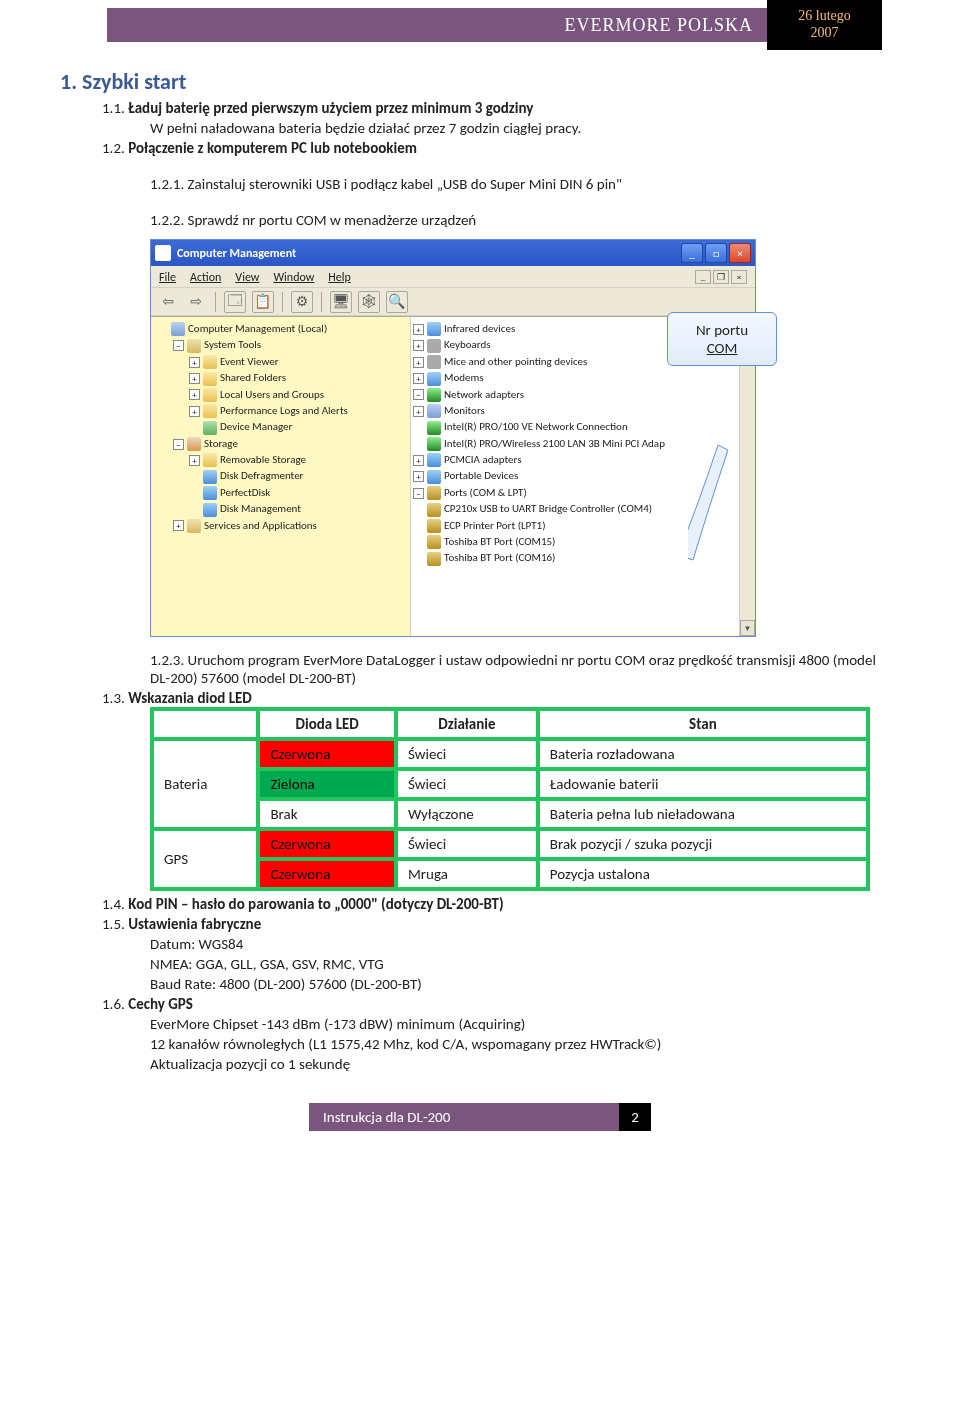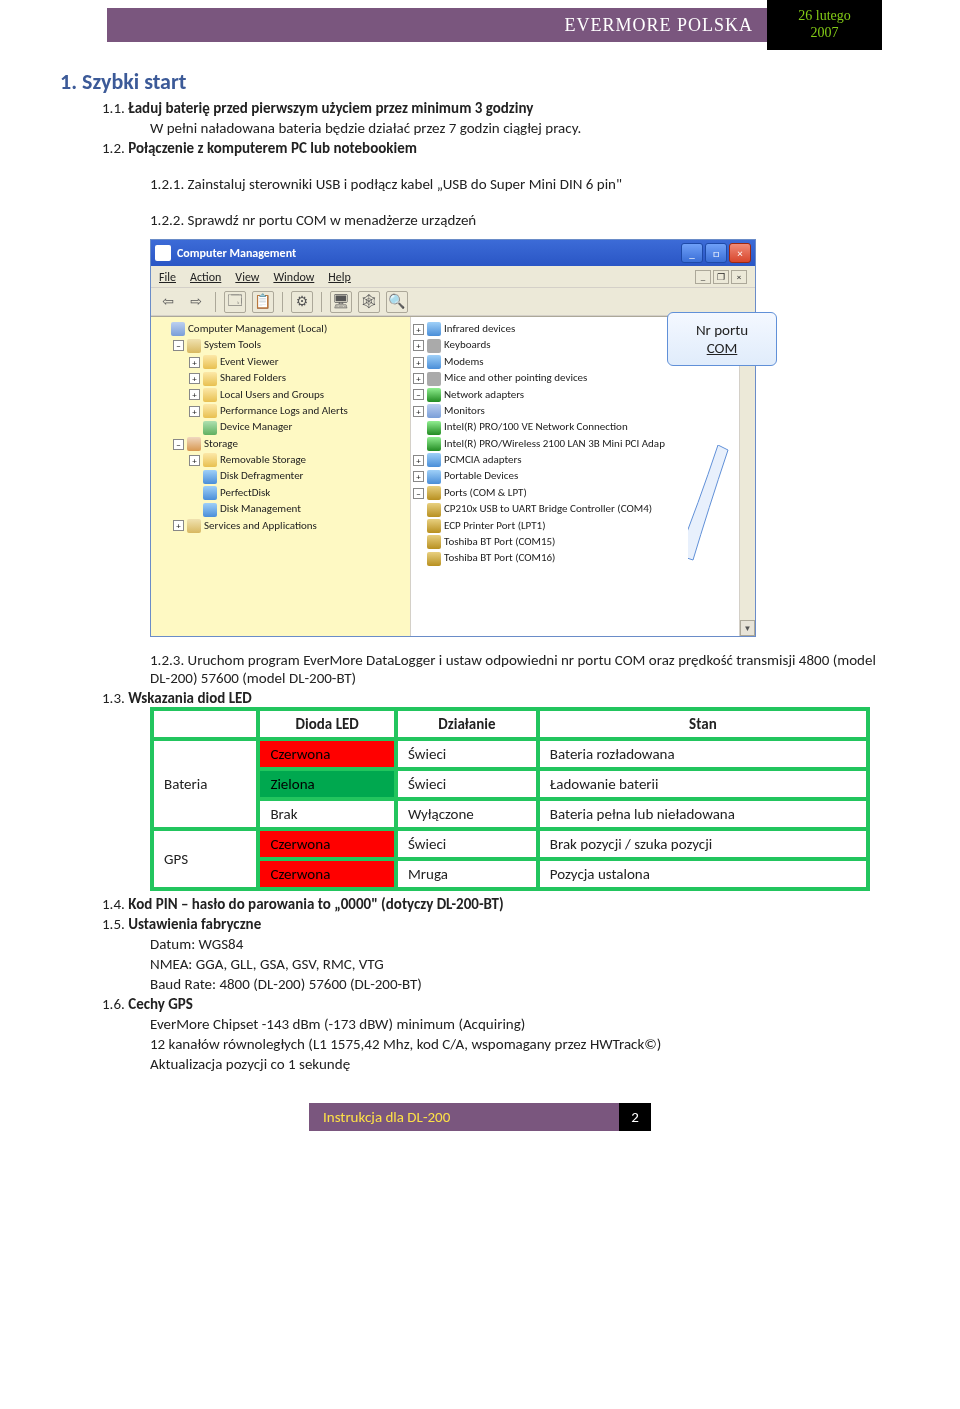--- a/index.html
+++ b/index.html
@@ -19,21 +19,21 @@
     margin-bottom: 18px;
     font-family: Liberation Serif, serif;
   }
   .banner .date-box {
     position: absolute;
     right: 78px;
     top: 0;
     width: 115px;
     height: 50px;
     background: #000;
-    color: #84cc16;
+    color: #fdba74;
     font-size: 14px;
     display: flex;
     flex-direction: column;
     align-items: center;
     justify-content: center;
     line-height: 1.2;
   }
   .banner .purple-bar {
     position: absolute;
     right: 193px;
@@ -256,21 +256,21 @@
   .c-center { text-align: center; }
 
   
   .footer {
     margin-top: 30px;
     display:flex;
     justify-content:center;
   }
   .footer-bar{
     background:#7a567e;
-    color:#fde047;
+    color:#ffffff;
     height:28px;
     width: 310px;
     display:flex;
     align-items:center;
     padding:12px 14px;
     font-size:15px;
   }
   .footer-num{
     background:#000;
     color:#fff;
@@ -368,22 +368,22 @@
             <li class="l2"><span style="display: inline-block; width: 14px;"></span><span class="ticon ic-blue"></span><span>Disk Defragmenter</span></li>
             <li class="l2"><span style="display: inline-block; width: 14px;"></span><span class="ticon ic-blue"></span><span>PerfectDisk</span></li>
             <li class="l2"><span style="display: inline-block; width: 14px;"></span><span class="ticon ic-blue"></span><span>Disk Management</span></li>
             <li class="l1"><span class="exp">+</span><span class="ticon ic-tools"></span><span>Services and Applications</span></li>
           </ul>
       </div>
       <div class="right-pane">
         <ul id="right-tree">
             <li class="r0"><span class="exp">+</span><span class="ticon ic-blue"></span><span>Infrared devices</span></li>
             <li class="r0"><span class="exp">+</span><span class="ticon ic-kb"></span><span>Keyboards</span></li>
+            <li class="r0"><span class="exp">+</span><span class="ticon ic-kb"></span><span>Mice and other pointing devices</span></li>
             <li class="r0"><span class="exp">+</span><span class="ticon ic-blue"></span><span>Modems</span></li>
-            <li class="r0"><span class="exp">+</span><span class="ticon ic-kb"></span><span>Mice and other pointing devices</span></li>
             <li class="r0"><span class="exp">−</span><span class="ticon ic-net"></span><span>Network adapters</span></li>
             <li class="r0"><span class="exp">+</span><span class="ticon ic-monitor"></span><span>Monitors</span></li>
             <li class="r1"><span style="display: inline-block; width: 14px;"></span><span class="ticon ic-net"></span><span>Intel(R) PRO/100 VE Network Connection</span></li>
             <li class="r1"><span style="display: inline-block; width: 14px;"></span><span class="ticon ic-net"></span><span>Intel(R) PRO/Wireless 2100 LAN 3B Mini PCI Adap</span></li>
             <li class="r0"><span class="exp">+</span><span class="ticon ic-blue"></span><span>PCMCIA adapters</span></li>
             <li class="r0"><span class="exp">+</span><span class="ticon ic-blue"></span><span>Portable Devices</span></li>
             <li class="r0"><span class="exp">−</span><span class="ticon ic-port"></span><span>Ports (COM &amp; LPT)</span></li>
             <li class="r1"><span style="display: inline-block; width: 14px;"></span><span class="ticon ic-port"></span><span>CP210x USB to UART Bridge Controller (COM4)</span></li>
             <li class="r1"><span style="display: inline-block; width: 14px;"></span><span class="ticon ic-port"></span><span>ECP Printer Port (LPT1)</span></li>
             <li class="r1"><span style="display: inline-block; width: 14px;"></span><span class="ticon ic-port"></span><span>Toshiba BT Port (COM15)</span></li>

